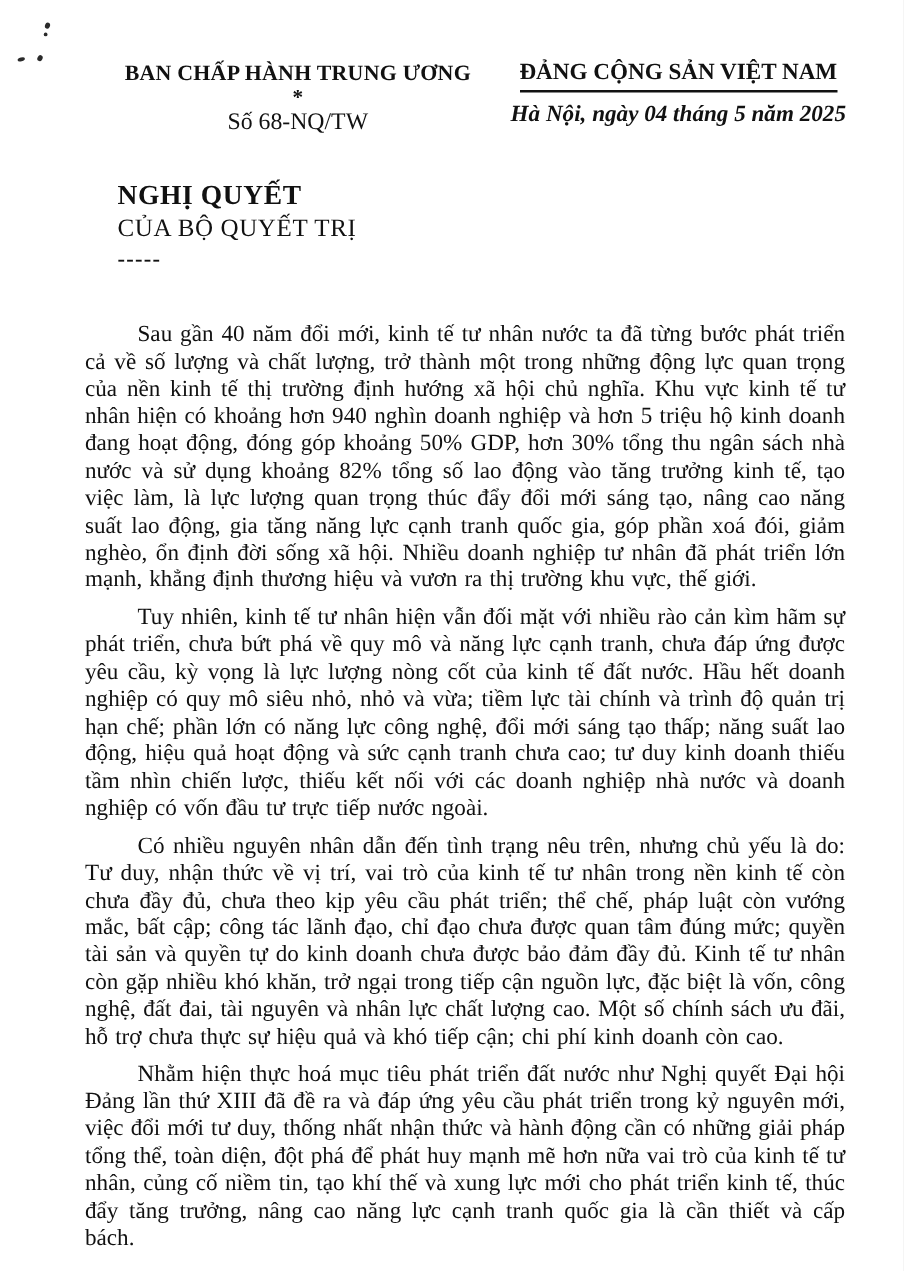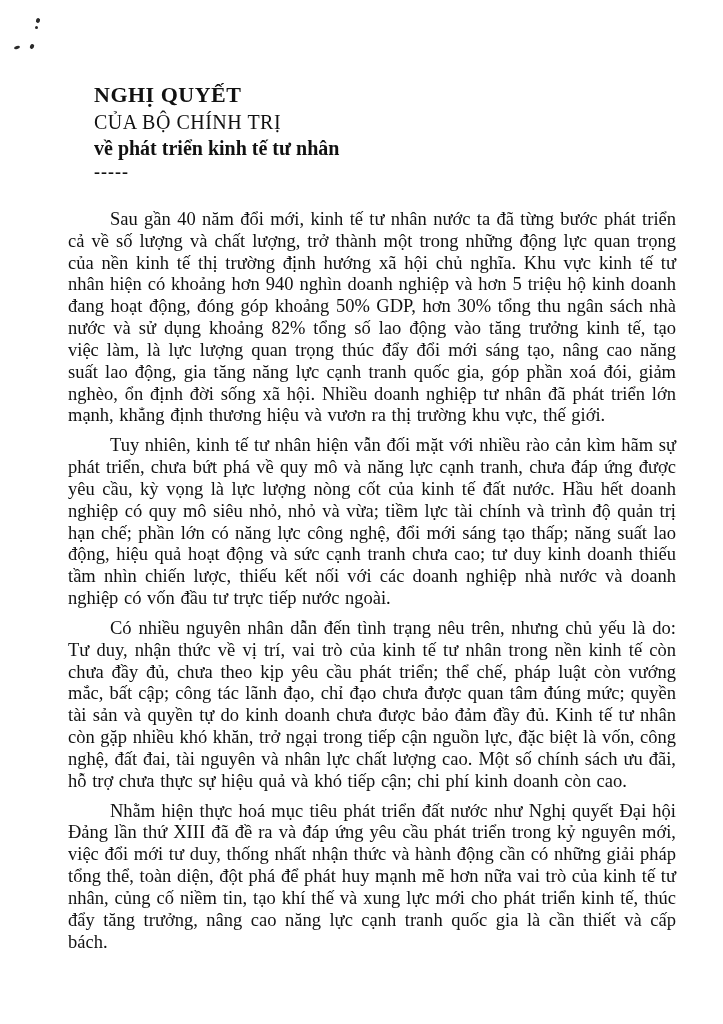--- a/index.html
+++ b/index.html
@@ -96,46 +96,58 @@
     margin-top: 3px;
   }
   .title-separator {
     font-weight: bold;
     font-size: 18px;
     letter-spacing: 1px;
     margin-top: 2px;
   }
 
   .doc-body {
-    margin-top: 26px;
+    margin-top: 40px;
   }
   .doc-body p {
     margin: 0 0 8px 0;
     font-size: 18.5px;
     line-height: 1.18;
     text-align: justify;
     text-indent: 42px;
     word-spacing: 1px;
   }
 </style>
 </head>
 <body>
 
 <div class="page">
 
   <span class="speck s1"></span>
   <span class="speck s2"></span>
   <span class="speck s3"></span>
   <span class="speck s4"></span>
 
+  <div class="doc-header">
+    <div class="header-left">
+      <div class="org-name">BAN CHẤP HÀNH TRUNG ƯƠNG</div>
+      <div class="org-star">*</div>
+      <div class="doc-number">Số 68-NQ/TW</div>
+    </div>
+    <div class="header-right">
+      <div>
+        <span class="party-name">ĐẢNG CỘNG SẢN VIỆT NAM</span>
+      </div>
+      <div class="dateline">Hà Nội, ngày 04 tháng 5 năm 2025</div>
+    </div>
+  </div>
 
   <div class="title-block">
     <div class="resolution-title">NGHỊ QUYẾT</div>
-    <div class="resolution-issuer">CỦA BỘ CHÍNH TRỊ</div>
-    <div class="resolution-subject">về phát triển kinh tế tư nhân</div>
+    <div class="resolution-issuer">CỦA BỘ QUYẾT TRỊ</div>
     <div class="title-separator">-----</div>
   </div>
 
   <div class="doc-body">
     <p>Sau gần 40 năm đổi mới, kinh tế tư nhân nước ta đã từng bước phát triển cả về số lượng và chất lượng, trở thành một trong những động lực quan trọng của nền kinh tế thị trường định hướng xã hội chủ nghĩa. Khu vực kinh tế tư nhân hiện có khoảng hơn 940 nghìn doanh nghiệp và hơn 5 triệu hộ kinh doanh đang hoạt động, đóng góp khoảng 50% GDP, hơn 30% tổng thu ngân sách nhà nước và sử dụng khoảng 82% tổng số lao động vào tăng trưởng kinh tế, tạo việc làm, là lực lượng quan trọng thúc đẩy đổi mới sáng tạo, nâng cao năng suất lao động, gia tăng năng lực cạnh tranh quốc gia, góp phần xoá đói, giảm nghèo, ổn định đời sống xã hội. Nhiều doanh nghiệp tư nhân đã phát triển lớn mạnh, khẳng định thương hiệu và vươn ra thị trường khu vực, thế giới.</p>
     <p>Tuy nhiên, kinh tế tư nhân hiện vẫn đối mặt với nhiều rào cản kìm hãm sự phát triển, chưa bứt phá về quy mô và năng lực cạnh tranh, chưa đáp ứng được yêu cầu, kỳ vọng là lực lượng nòng cốt của kinh tế đất nước. Hầu hết doanh nghiệp có quy mô siêu nhỏ, nhỏ và vừa; tiềm lực tài chính và trình độ quản trị hạn chế; phần lớn có năng lực công nghệ, đổi mới sáng tạo thấp; năng suất lao động, hiệu quả hoạt động và sức cạnh tranh chưa cao; tư duy kinh doanh thiếu tầm nhìn chiến lược, thiếu kết nối với các doanh nghiệp nhà nước và doanh nghiệp có vốn đầu tư trực tiếp nước ngoài.</p>
     <p>Có nhiều nguyên nhân dẫn đến tình trạng nêu trên, nhưng chủ yếu là do: Tư duy, nhận thức về vị trí, vai trò của kinh tế tư nhân trong nền kinh tế còn chưa đầy đủ, chưa theo kịp yêu cầu phát triển; thể chế, pháp luật còn vướng mắc, bất cập; công tác lãnh đạo, chỉ đạo chưa được quan tâm đúng mức; quyền tài sản và quyền tự do kinh doanh chưa được bảo đảm đầy đủ. Kinh tế tư nhân còn gặp nhiều khó khăn, trở ngại trong tiếp cận nguồn lực, đặc biệt là vốn, công nghệ, đất đai, tài nguyên và nhân lực chất lượng cao. Một số chính sách ưu đãi, hỗ trợ chưa thực sự hiệu quả và khó tiếp cận; chi phí kinh doanh còn cao.</p>
     <p>Nhằm hiện thực hoá mục tiêu phát triển đất nước như Nghị quyết Đại hội Đảng lần thứ XIII đã đề ra và đáp ứng yêu cầu phát triển trong kỷ nguyên mới, việc đổi mới tư duy, thống nhất nhận thức và hành động cần có những giải pháp tổng thể, toàn diện, đột phá để phát huy mạnh mẽ hơn nữa vai trò của kinh tế tư nhân, củng cố niềm tin, tạo khí thế và xung lực mới cho phát triển kinh tế, thúc đẩy tăng trưởng, nâng cao năng lực cạnh tranh quốc gia là cần thiết và cấp bách.</p>
   </div>
 

